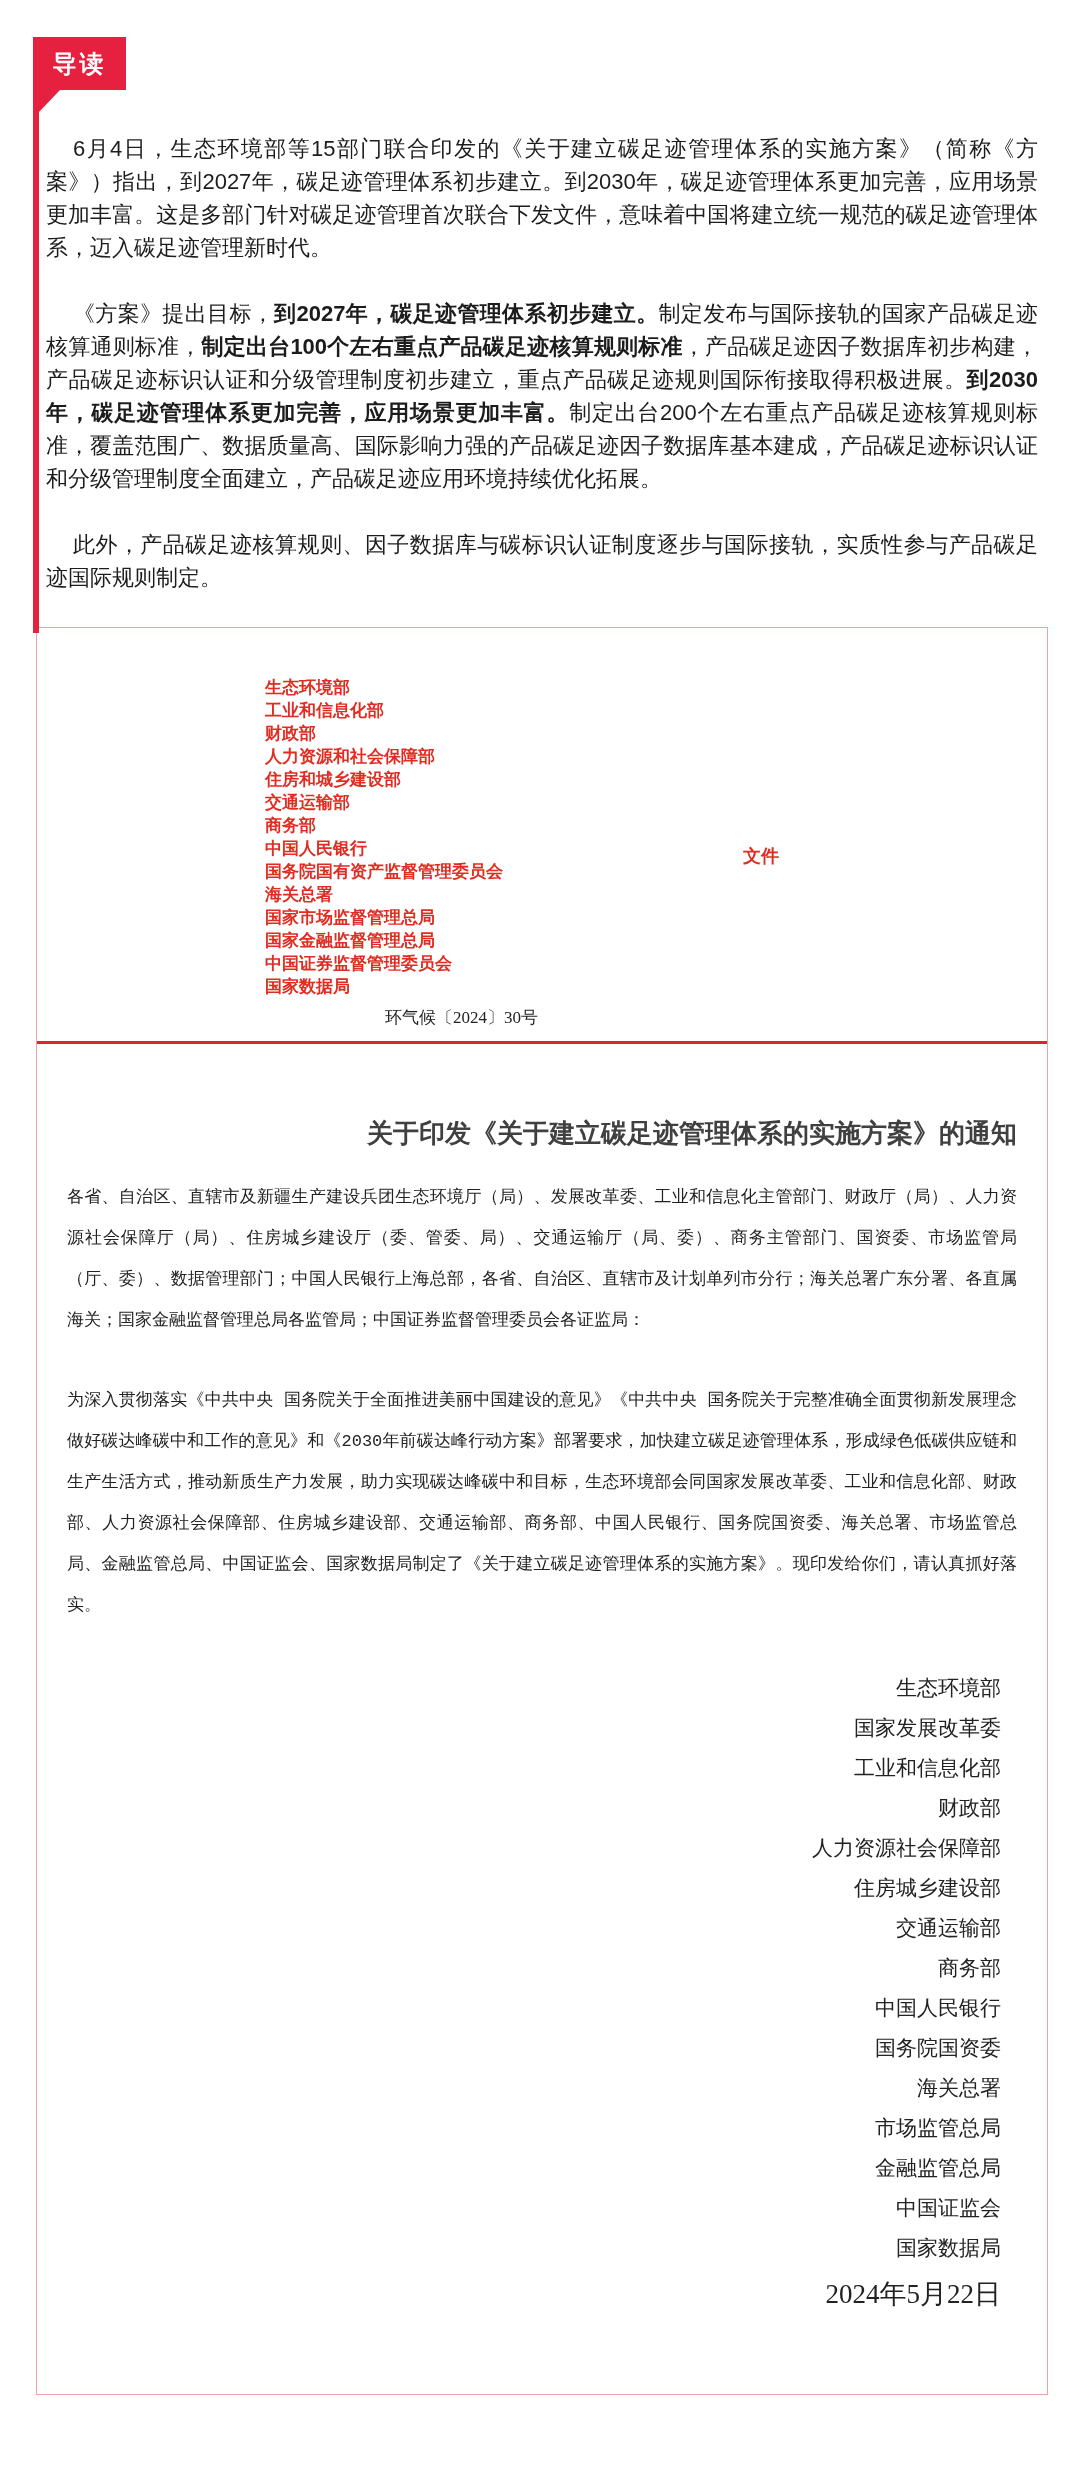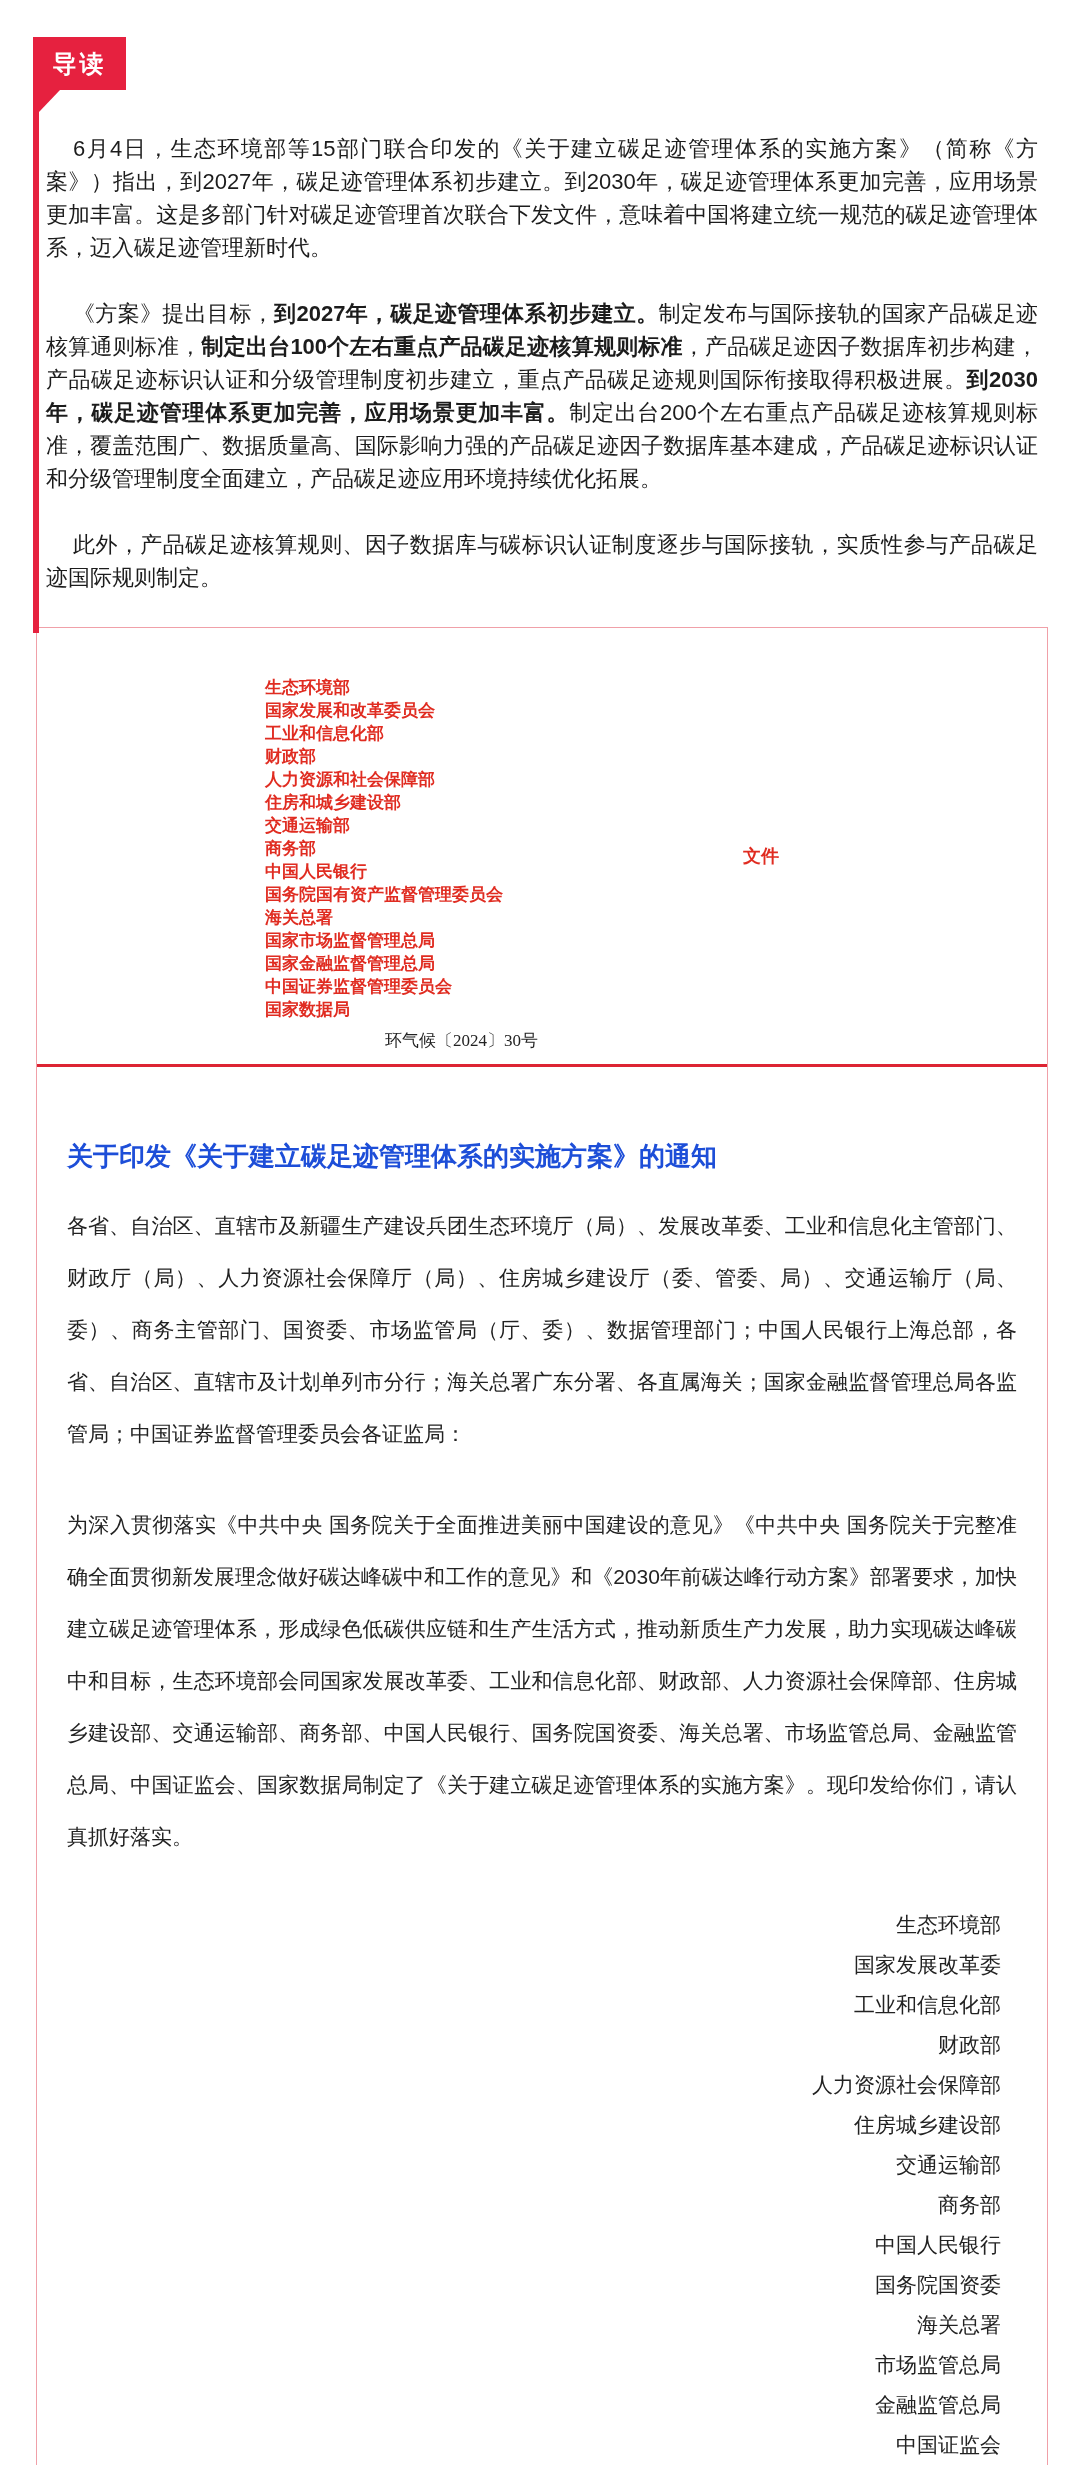--- a/index.html
+++ b/index.html
@@ -47,26 +47,26 @@
   .file-label{
     position:absolute;left:676px;top:168px;
     font-size:18px;font-weight:bold;color:var(--doc-red);
   }
   .doc-number{
     margin:8px 0 8px 318px;font-size:17px;color:var(--doc-ink);
     font-family:"Liberation Serif",serif;
   }
   .red-line{margin:12px -30px 0;height:3px;background:var(--line-red);border:none;}
   .doc-title{
-    margin-top:70px;text-align:left;font-size:26px;line-height:38px;
-    font-weight:bold;color:#1d4ed8;
+    margin-top:70px;text-align:right;font-size:26px;line-height:38px;
+    font-weight:bold;color:#404040;
   }
   .doc-body p{
-    margin-top:39px;font-size:21px;line-height:52px;color:var(--doc-ink);
-    text-align:justify;font-family:Liberation Sans, sans-serif;
+    margin-top:39px;font-size:17px;line-height:41px;color:var(--doc-ink);
+    text-align:justify;font-family:Liberation Mono, monospace;
   }
   .doc-body p.first{margin-top:25px;}
   .signatures{
     margin-top:42px;text-align:right;padding-right:16px;
     font-family:"Liberation Serif",serif;
   }
   .signatures .sig-line{font-size:21px;line-height:40px;color:var(--doc-ink);}
   .doc-date{
     margin-top:6px;text-align:right;padding-right:16px;
     font-size:27px;line-height:40px;color:var(--doc-ink);
@@ -88,21 +88,20 @@
     <p>此外，产品碳足迹核算规则、因子数据库与碳标识认证制度逐步与国际接轨，实质性参与产品碳足迹国际规则制定。</p>
   </div>
 
   <div class="doc-box">
 
     <div class="doc-head">
       <ul class="dept-list">
 
           <li>生态环境部</li>
 
-          <li>国家发展和改革委员会</li>
 
           <li>工业和信息化部</li>
 
           <li>财政部</li>
 
           <li>人力资源和社会保障部</li>
 
           <li>住房和城乡建设部</li>
 
           <li>交通运输部</li>

